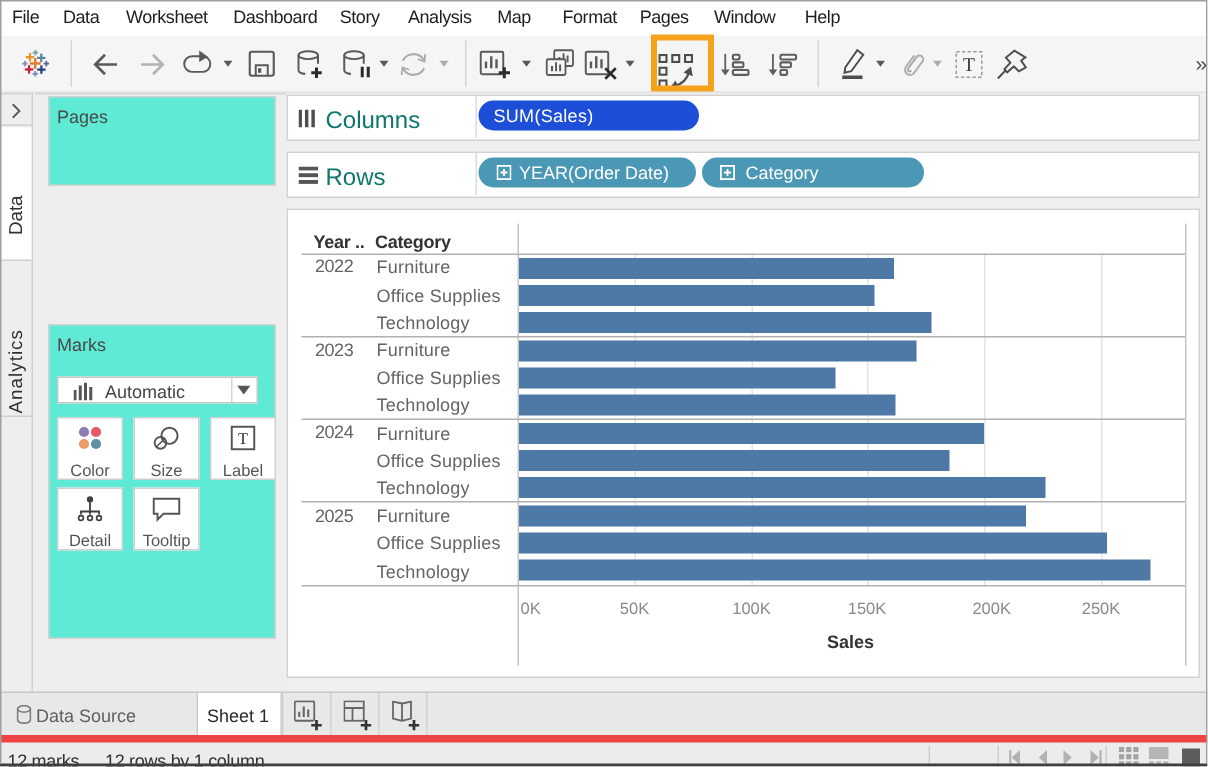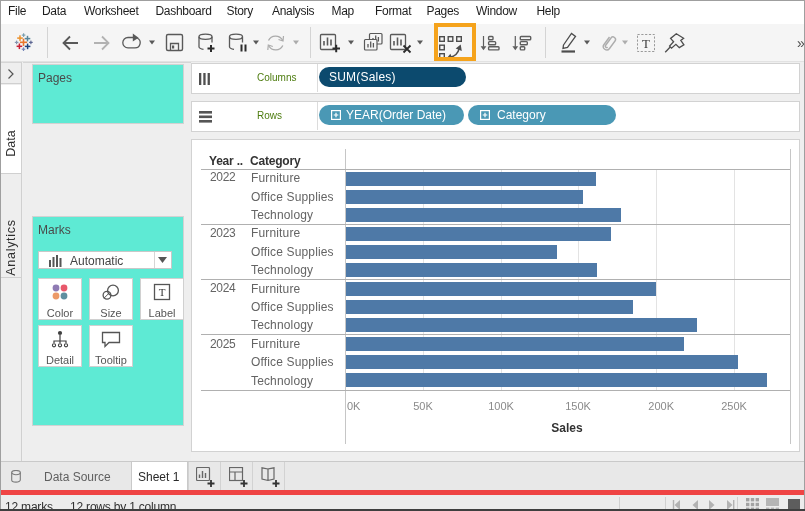--- a/index.html
+++ b/index.html
@@ -12,21 +12,21 @@
 #toolbar { position:absolute; left:0; top:24px; width:805px; height:38px; background:#f5f5f5; border-bottom:1px solid #e2e2e2; }
 .tsep { position:absolute; width:1px; background:#d4d4d4; top:3px; height:31px; }
 
 #strip { position:absolute; left:0; top:62px; width:22px; height:399px; background:#eeeeee; border-right:1px solid #d0d0d0; border-top:1px solid #d5d5d5; }
 .vtext { position:absolute; font-size:12.5px; color:#303030; transform:rotate(-90deg); transform-origin:center; white-space:nowrap; }
 #sidebar { position:absolute; left:23px; top:62px; width:168px; height:399px; background:#eeeeee; border-top:1px solid #d5d5d5; }
 .sbox { position:absolute; background:#5eead4; border:1px solid #d2d2d2; }
 .sbox .lbl { position:absolute; left:5px; top:6px; font-size:12px; color:#4a4a4a; }
 
 .shelf { position:absolute; left:191px; width:609px; height:31px; background:#fff; border:1px solid #d2d2d2; }
-.shelflbl { position:absolute; font-size:10px; color:#4d7c0f; top:8px; left:25px;margin-left:40px; }
+.shelflbl { position:absolute; font-size:16px; color:#0f766e; top:8px; left:25px; }
 .pill { position:absolute; height:20px; border-radius:10px; color:#fff; font-size:12px; line-height:20px; }
 
 #panel { position:absolute; left:191px; top:139px; width:609px; height:313px; background:#fff; border:1px solid #d2d2d2; }
 .hline { position:absolute; height:1px; background:#b0b0b0; }
 .vline { position:absolute; width:1px; background:#c6c6c6; }
 .grid { position:absolute; width:1px; background:#e3e3e3; }
 .bar { position:absolute; height:14px; background:#4e79a7; }
 .rowlbl { position:absolute; font-size:12px; color:#646464; letter-spacing:0.15px; }
 .tick { position:absolute; font-size:11px; color:#8a8a8a; top:400px; }
 
@@ -317,21 +317,21 @@
       <g fill="#555">
         <rect x="0" y="0" width="13" height="2.6"></rect>
         <rect x="0" y="4.5" width="13" height="2.6"></rect>
         <rect x="0" y="9" width="13" height="2.6"></rect>
       </g>
     </svg>
   <span class="shelflbl">Rows</span>
   <div style="position:absolute;left:125px;top:0;width:1px;height:28px;background:#dcdcdc;"></div>
 </div>
 
-<div class="pill" style="left:319px; top:67px; width:147px; background:#0c4a6e; padding-left:10px; letter-spacing:0.2px;">SUM(Sales)</div>
+<div class="pill" style="left:319px; top:67px; width:147px; background:#1d4ed8; padding-left:10px; letter-spacing:0.2px;">SUM(Sales)</div>
 <div class="pill" style="left:319px; top:105px; width:145px; background:#4a98b5;">
   <svg width="10" height="10" style="position:absolute;left:12px;top:4.5px;">
       <rect x="0.6" y="0.6" width="8.8" height="8.8" fill="none" stroke="#fff" stroke-width="1.2"></rect>
       <path d="M5 2.7 L5 7.3 M2.7 5 L7.3 5" stroke="#fff" stroke-width="1.2"></path>
     </svg>
   <span style="margin-left:27px;">YEAR(Order Date)</span>
 </div>
 <div class="pill" style="left:468px; top:105px; width:148px; background:#4a98b5;">
   <svg width="10" height="10" style="position:absolute;left:12px;top:4.5px;">
       <rect x="0.6" y="0.6" width="8.8" height="8.8" fill="none" stroke="#fff" stroke-width="1.2"></rect>
@@ -400,21 +400,21 @@
 
   <div style="position:absolute;left:325px;top:281px;width:100px;text-align:center;font-size:12px;font-weight:bold;color:#333;">Sales</div>
 </div>
 
 <div id="tabbar">
 
   <svg width="10" height="13" style="position:absolute;left:11px;top:8px;">
       <ellipse cx="5" cy="2.6" rx="4.3" ry="2.1" fill="none" stroke="#7a7a7a" stroke-width="1.1"></ellipse>
       <path d="M0.7 2.6 L0.7 10 A4.3 2.1 0 0 0 9.3 10 L9.3 2.6" fill="none" stroke="#7a7a7a" stroke-width="1.1"></path>
     </svg>
-  <span style="position:absolute;left:24px;top:8px;font-size:12px;color:#5f5f5f;margin-left:20px;">Data Source</span>
+  <span style="position:absolute;left:24px;top:8px;font-size:12px;color:#5f5f5f;">Data Source</span>
 
   <div style="position:absolute;left:131px;top:0;width:57px;height:29px;background:#fff;border-left:1px solid #c9c9c9;border-right:1px solid #c9c9c9;"></div>
   <span style="position:absolute;left:138px;top:8px;font-size:12px;color:#2a2a2a;">Sheet 1</span>
 
   <div class="tbsep" style="left:188px"></div>
   <div class="tbsep" style="left:220px"></div>
   <div class="tbsep" style="left:252px"></div>
   <div class="tbsep" style="left:284px"></div>
   <svg width="22" height="20" style="position:absolute;left:196px;top:5px;">
     <rect x="0.5" y="0.5" width="13" height="13" rx="1" fill="none" stroke="#666" stroke-width="1.2"></rect>

